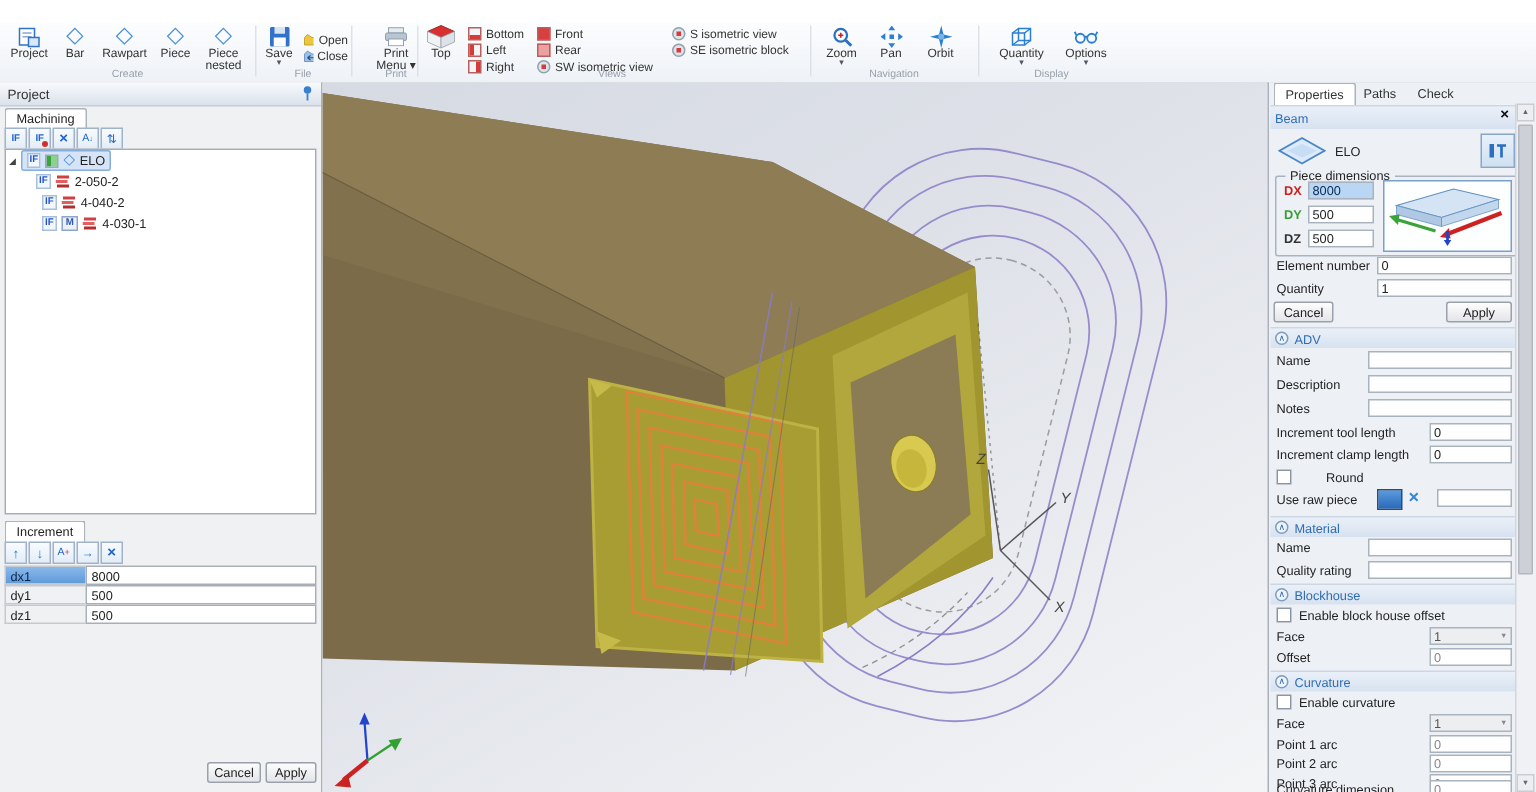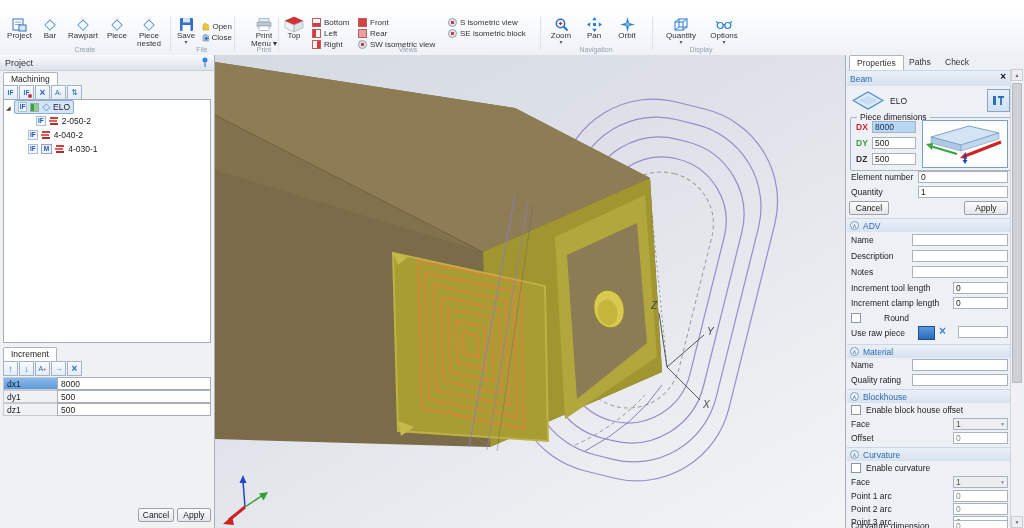--- a/index.html
+++ b/index.html
@@ -336,21 +336,21 @@
     <div class="treebox" style="top:44px;height:242px">
       <div class="trow" style="padding-left:2px">
         <span style="font-size:6px;color:#444">◢</span>
         <span class="sel">
           <span class="ifbadge">IF</span>
           <span class="greenic"></span>
           <span class="diam">◇</span>
           <span>ELO</span>
         </span>
       </div>
-      <div class="trow" style="padding-left:32px">
+      <div class="trow" style="padding-left:20px">
         <span class="ifbadge">IF</span>
         <svg width="10" height="10">
             <rect x="1" y="1" width="8" height="2" fill="#d04040"></rect>
             <rect x="0" y="4" width="8" height="2" fill="#e06060"></rect>
             <rect x="1" y="7" width="8" height="2" fill="#b03030"></rect>
           </svg>
         <span>2-050-2</span>
       </div>
       <div class="trow" style="padding-left:24px">
         <span class="ifbadge">IF</span>

